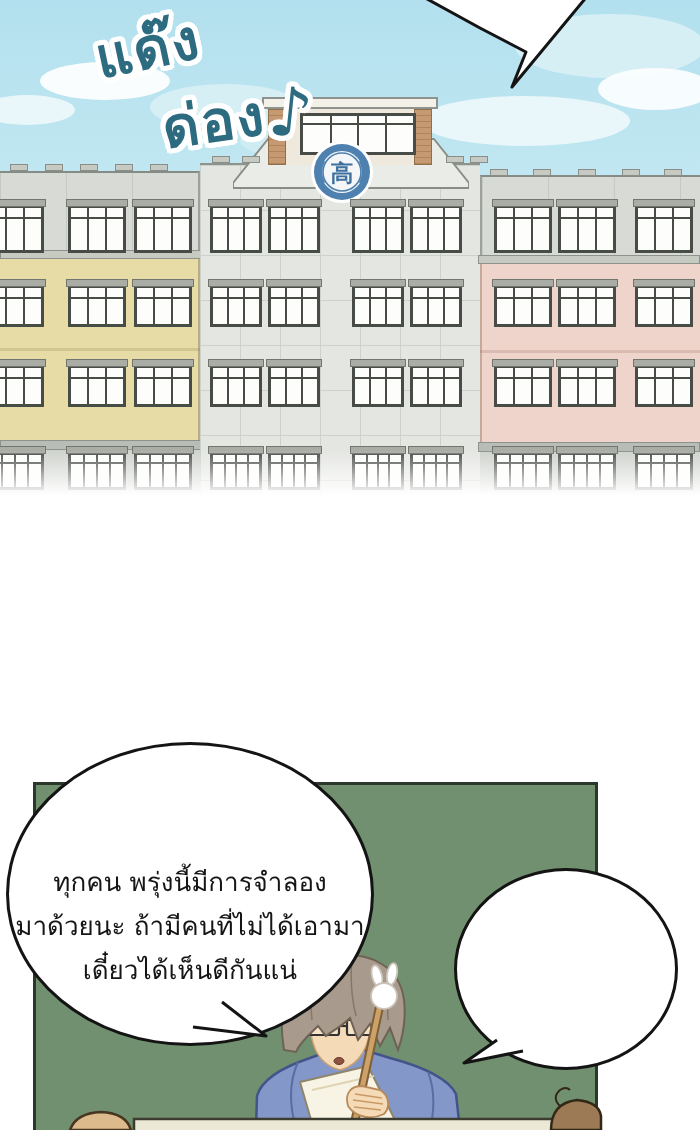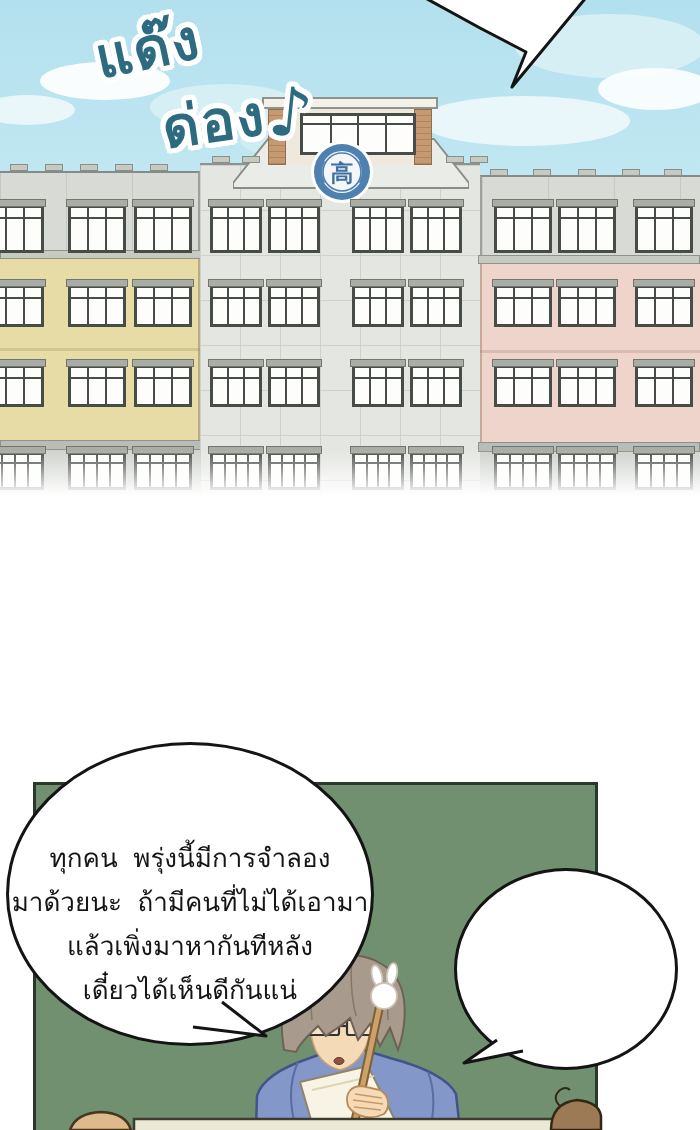--- a/index.html
+++ b/index.html
@@ -37,21 +37,21 @@
     linear-gradient(to right,transparent calc(75% - 1px),#474c47 calc(75% - 1px),#474c47 calc(75% + 1px),transparent calc(75% + 1px));}
   .lintel::before{content:"";position:absolute;left:-5px;right:-5px;top:-9px;height:6px;background:#a9ada6;border:1px solid #72766f;}
   #fade{left:0;top:450px;width:700px;height:52px;z-index:2;background:linear-gradient(to bottom,rgba(255,255,255,0),#ffffff 88%);}
   
   #board{left:33px;top:782px;width:565px;height:360px;background:#70906f;border:3px solid #2c372b;z-index:4;}
   #scene{position:absolute;left:0;top:740px;z-index:5;}
   .bubble{position:absolute;background:#ffffff;border:3px solid #141414;border-radius:50%;z-index:30;
           display:flex;flex-direction:column;align-items:center;justify-content:center;}
   .bubble .bline{white-space:nowrap;font-size:26px;line-height:44px;color:#151515;text-align:center;}
   #bubbleL{left:6px;top:742px;width:362px;height:298px;}
-  #bubbleL .btext{transform:translateY(32px);font-family:Liberation Mono, monospace;}
+  #bubbleL .btext{transform:translateY(32px);}
   #bubbleR{left:454px;top:868px;width:218px;height:196px;}
   #bubbleR .btext{transform:translateY(24px);}
   .tail{position:absolute;z-index:31;}
   #offtail{position:absolute;left:400px;top:0;z-index:3;}
 </style>
 </head>
 <body>
 
 <div id="stage">
 
@@ -203,21 +203,20 @@
     <rect x="134" y="1119" width="422" height="14" fill="#ece8d6" stroke="#3c3c30" stroke-width="2.5"></rect>
     <path d="M70,1130 Q76,1113 101,1112 Q126,1113 131,1130 Z" fill="#dcba8c" stroke="#473520" stroke-width="2.5"></path>
     <path d="M551,1130 Q551,1103 577,1100 Q599,1102 601,1116 L601,1130 Z" fill="#9c7a55" stroke="#332716" stroke-width="2.5"></path>
     <path d="M561,1107 Q551,1098 560,1090 Q566,1086 570,1090" fill="none" stroke="#332716" stroke-width="2"></path>
   </svg>
 
   <div id="bubbleL" class="bubble">
     <div class="btext">
       <div class="bline">ทุกคน พรุ่งนี้มีการจำลอง</div>
       <div class="bline">มาด้วยนะ ถ้ามีคนที่ไม่ได้เอามา</div>
-      <div class="bline">แล้วเพิ่งมาหากันทีหลัง</div>
       <div class="bline">เดี๋ยวได้เห็นดีกันแน่</div>
     </div>
   </div>
   <svg class="tail" style="left:175px;top:992px" width="110" height="55">
     <path d="M47,10 L91,44 L18,35" fill="#ffffff" stroke="#141414" stroke-width="3" stroke-linejoin="round"></path>
   </svg>
 
   <div id="bubbleR" class="bubble">
     <div class="btext">
     </div>

